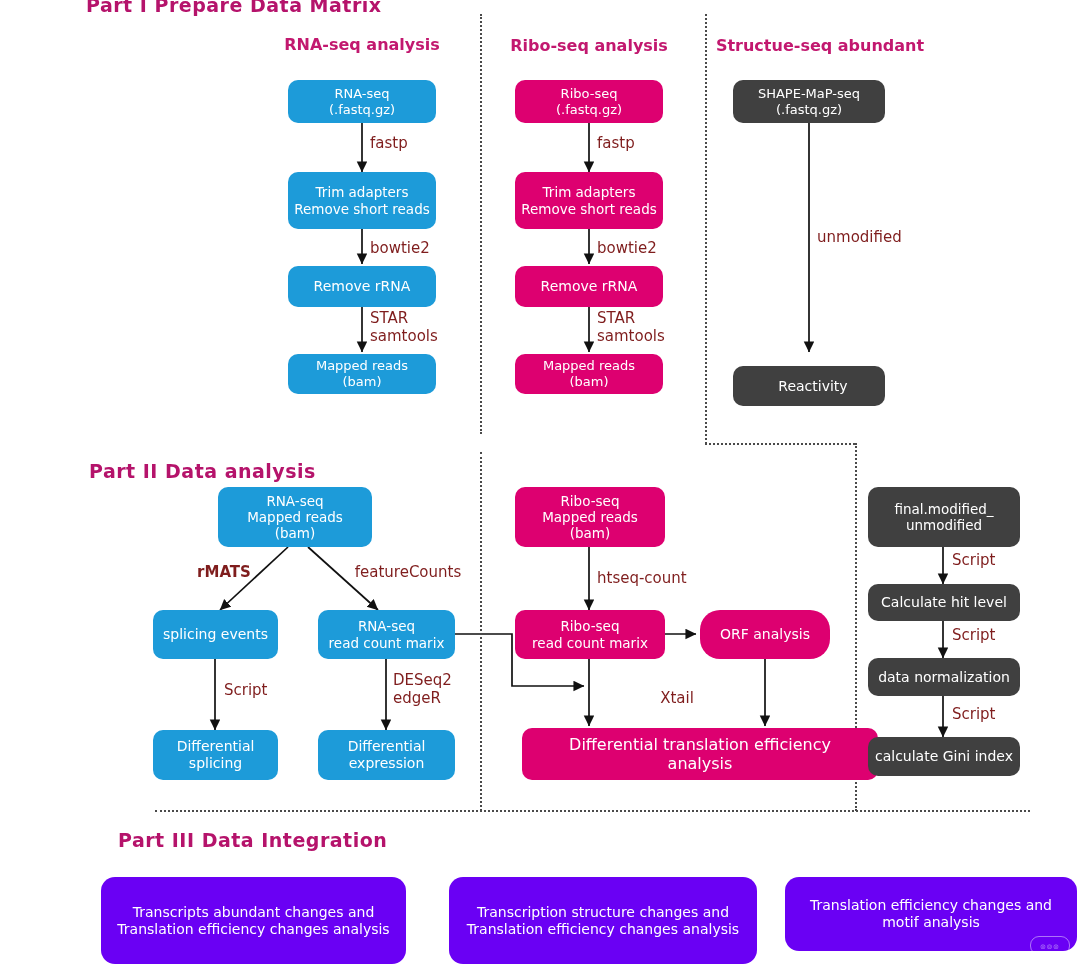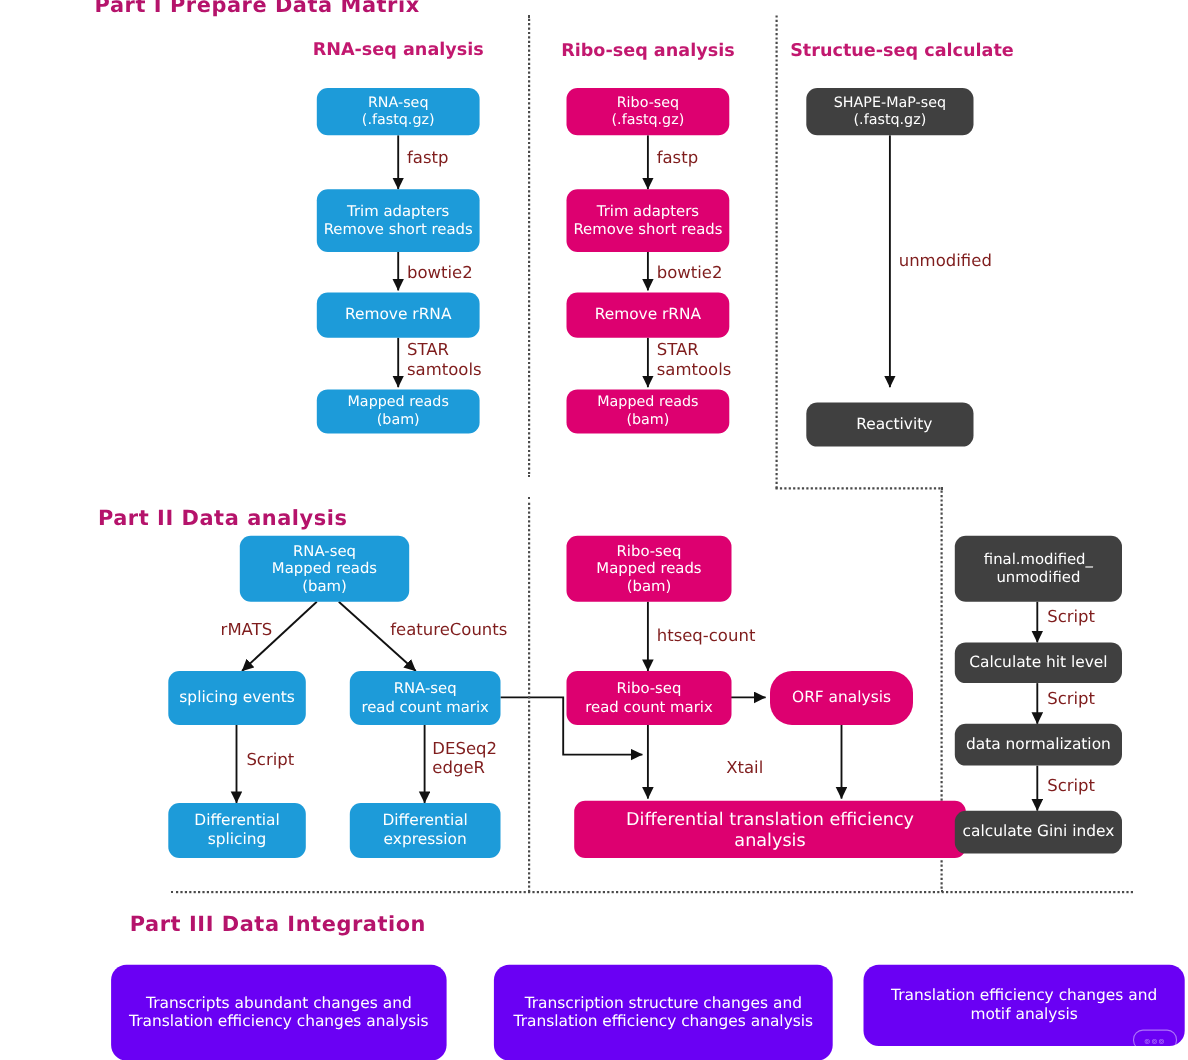--- a/index.html
+++ b/index.html
@@ -86,21 +86,21 @@
   <div class="divider-v" style="left:855px;top:443px;height:368px;"></div>
   <div class="divider-v" style="left:480px;top:452px;height:359px;"></div>
   <div class="divider" style="left:155px;top:810px;width:875px;"></div>
 
   <div class="sect-title" style="left:86px;top:-6px;font-size:19px;">Part I Prepare Data Matrix</div>
   <div class="sect-title" style="left:118px;top:829px;font-size:19px;">Part III Data Integration</div>
   <div class="sect-title" style="left:89px;top:460px;font-size:19px;">Part II Data analysis</div>
 
   <div class="col-title" style="left:262px;top:35px;width:200px;font-size:16px;">RNA-seq analysis</div>
   <div class="col-title" style="left:489px;top:36px;width:200px;font-size:16px;">Ribo-seq analysis</div>
-  <div class="col-title" style="left:708px;top:36px;width:224px;font-size:16px;">Structue-seq calculate</div>
+  <div class="col-title" style="left:708px;top:36px;width:224px;font-size:16px;">Structue-seq abundant</div>
 
   <div class="node blue" style="left:288px;top:80px;width:148px;height:43px;font-size:13px;">RNA-seq
 (.fastq.gz)</div>
   <div class="edge-label" style="left:370px;top:135px;width:80px;font-size:15px;text-align:left;">fastp</div>
 
   <div class="node blue" style="left:288px;top:172px;width:148px;height:57px;font-size:13.5px;">Trim adapters
 Remove short reads</div>
   <div class="edge-label" style="left:370px;top:240px;width:90px;font-size:15px;text-align:left;">bowtie2</div>
 
   <div class="node blue" style="left:288px;top:266px;width:148px;height:41px;font-size:14px;">Remove rRNA</div>
@@ -126,21 +126,21 @@
 (bam)</div>
 
   <div class="node green" style="left:733px;top:80px;width:152px;height:43px;font-size:13px;">SHAPE-MaP-seq
 (.fastq.gz)</div>
   <div class="edge-label" style="left:817px;top:229px;width:120px;font-size:15px;text-align:left;">unmodified</div>
   <div class="node green" style="left:733px;top:366px;width:152px;height:40px;font-size:14px;padding-left:14px;">Reactivity</div>
 
   <div class="node blue" style="left:218px;top:487px;width:154px;height:60px;font-size:13.5px;">RNA-seq
 Mapped reads
 (bam)</div>
-  <div class="edge-label" style="left:185px;top:564px;width:78px;font-size:15px;">rMATS</div>
+  <div class="edge-label" style="left:185px;top:564px;width:78px;font-size:15px;font-weight:bold;">rMATS</div>
   <div class="edge-label" style="left:343px;top:564px;width:130px;font-size:15px;">featureCounts</div>
 
   <div class="node blue" style="left:153px;top:610px;width:125px;height:49px;font-size:14px;">splicing events</div>
   <div class="edge-label" style="left:224px;top:682px;width:80px;font-size:15px;text-align:left;">Script</div>
   <div class="node blue" style="left:153px;top:730px;width:125px;height:50px;font-size:14px;">Differential
 splicing</div>
 
   <div class="node blue" style="left:318px;top:610px;width:137px;height:49px;font-size:13.5px;">RNA-seq
 read count marix</div>
   <div class="edge-label" style="left:393px;top:672px;width:84px;font-size:15px;text-align:left;">DESeq2

